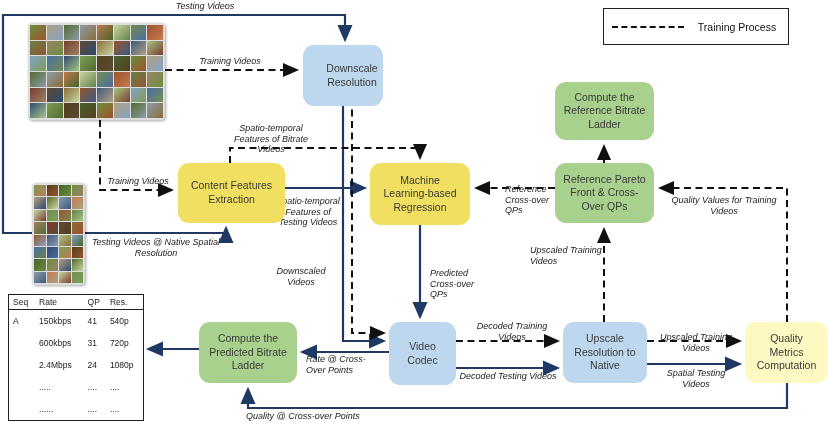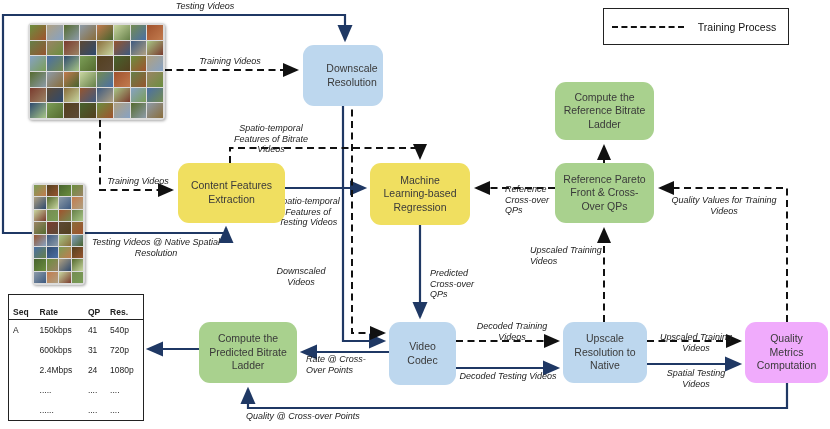--- a/index.html
+++ b/index.html
@@ -35,21 +35,21 @@
     position:absolute;z-index:2;display:grid;gap:1px;padding:2px;
     background:#dcdcdc;border-radius:4px;box-sizing:border-box;
     box-shadow:1px 1px 3px rgba(0,0,0,0.35);
   }
   .mosaic i{display:block;width:100%;height:100%;}
   .ladder-table{
     position:absolute;left:8px;top:294px;width:136px;height:127px;z-index:2;
     background:#fff;border:1.3px solid #222;box-sizing:border-box;
     border-collapse:collapse;font-size:8.5px;color:#222;
   }
-  .ladder-table th{font-weight:bold;text-align:left;padding:12px 1px 2px 4px;border-bottom:1.2px solid #222;}
+  .ladder-table th{font-weight:normal;text-align:left;padding:2px 1px 2px 4px;border-bottom:1.2px solid #222;}
   .ladder-table td{text-align:left;padding:1.5px 1px 1.5px 4px;}
 </style>
 </head>
 <body>
 
 <svg id="wires" width="830" height="429" viewBox="0 0 830 429">
   <defs>
     <marker id="arr-navy" markerWidth="9" markerHeight="7" refX="7" refY="3.5" orient="auto">
       <path d="M0,0 L8,3.5 L0,7 Z" fill="#1F3864"></path>
     </marker>
@@ -187,21 +187,21 @@
 Front &amp; Cross-
 Over QPs</div>
 <div class="node" style="left: 199px; top: 322px; width: 98px; height: 61px; background: rgb(169, 209, 142);">Compute the
 Predicted Bitrate
 Ladder</div>
 <div class="node" style="left: 389px; top: 322px; width: 67px; height: 63px; background: rgb(189, 215, 238);">Video
 Codec</div>
 <div class="node" style="left: 563px; top: 322px; width: 84px; height: 61px; background: rgb(189, 215, 238);">Upscale
 Resolution to
 Native</div>
-<div class="node" style="left: 745px; top: 322px; width: 83px; height: 61px; background: #f0abfc;">Quality
+<div class="node" style="left: 745px; top: 322px; width: 83px; height: 61px; background: #fef9c3;">Quality
 Metrics
 Computation</div>
 
 <div class="lbl ctr" style="left:150px;top:1px;width:110px;">Testing Videos</div>
 <div class="lbl ctr" style="left:190px;top:56px;width:80px;">Training Videos</div>
 <div class="lbl ctr" style="left:100px;top:176px;width:76px;">Training Videos</div>
 <div class="lbl ctr" style="left:88px;top:237px;width:136px;">Testing Videos @ Native Spatial
 Resolution</div>
 <div class="lbl ctr" style="left:224px;top:123px;width:94px;">Spatio-temporal
 Features of Bitrate

